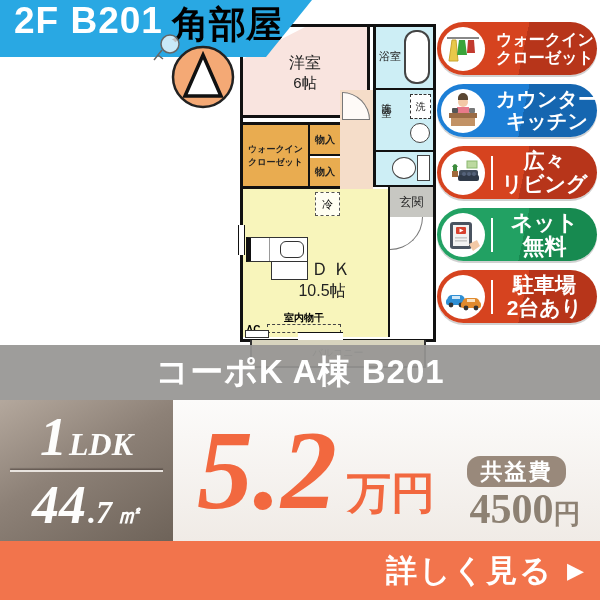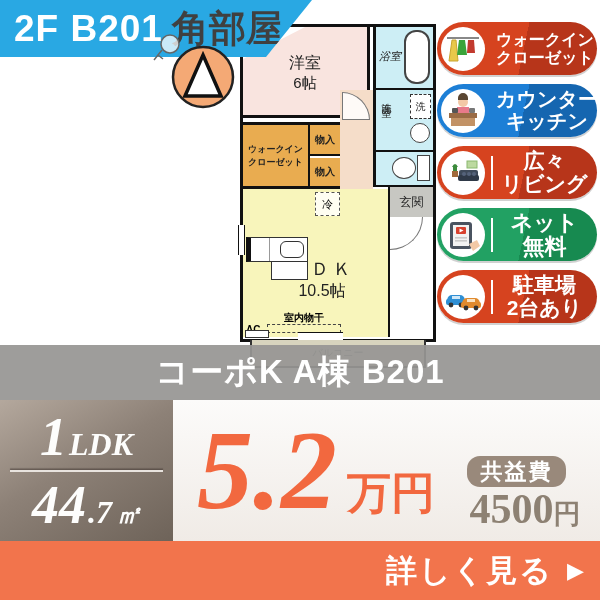--- a/index.html
+++ b/index.html
@@ -3,44 +3,44 @@
 <meta charset="utf-8">
 <style>
   * { margin:0; padding:0; box-sizing:border-box; }
   html,body { width:600px; height:600px; }
   body { font-family:"Liberation Sans","DejaVu Sans",sans-serif; background:#fff; }
   #stage { position:relative; width:600px; height:600px; background:#fff; overflow:hidden; }
 
   
   .header-band { position:absolute; left:0; top:0; width:322px; height:57px; background:#29a8e3;
     clip-path:polygon(0 0, 312px 0, 266px 57px, 0 57px); z-index:5;
-    display:flex; align-items:center; padding-left:14px; gap:9px; }
+    display:flex; padding-left:14px; gap:9px; }
   .header-band .fu { color:#fff; font-size:37px; font-weight:bold; letter-spacing:1px; }
-  .header-band .corner { color:#404040; font-size:37px; font-weight:bold; }
+  .header-band .corner { color:#000000; font-size:37px; font-weight:bold; }
 
   
   .compass { position:absolute; left:170px; top:44px; z-index:6; }
   .ornament { position:absolute; left:148px; top:30px; z-index:6; }
 
   
   .plan { position:absolute; left:240px; top:24px; width:196px; height:318px; background:#fff;
     border:3px solid #111; z-index:1; }
   .plan > div { position:absolute; }
   .rm { color:#222; }
   .western { left:0; top:0; width:127px; height:91px; background:#f9e4df;
     border-right:3px solid #111; border-bottom:3px solid #111;
     clip-path:polygon(62px 0, 100% 0, 100% 100%, 0 100%, 0 32px);
     display:flex; flex-direction:column; align-items:center; justify-content:center; padding-top:3px; }
   .western .l1 { font-size:16px; } .western .l2 { font-size:15px; }
   .corridor { left:97px; top:63px; width:33px; height:127px; background:#f5ddc9; }
   .door { position:absolute; border:1px solid #777; background:rgba(255,255,255,.85); }
   .door-west { left:2px; top:2px; width:28px; height:28px; border-radius:0 100% 0 0; }
   .bath { left:130px; top:0; width:60px; height:63px; background:#cdeef5;
     border-left:3px solid #111; border-bottom:2px solid #111; }
-  .bath .lbl { position:absolute; left:3px; top:22px; font-size:11px;font-style:italic; }
+  .bath .lbl { position:absolute; left:3px; top:22px; font-size:11px; }
   .tub { position:absolute; right:3px; top:3px; width:26px; height:54px; background:#fff;
     border:2px solid #444; border-radius:12px; }
   .washroom { left:130px; top:63px; width:60px; height:62px; background:#cdeef5;
     border-left:3px solid #111; border-bottom:2px solid #111; }
   .washroom .lbl { position:absolute; left:3px; top:5px; font-size:10px; writing-mode:vertical-rl; letter-spacing:2px; }
   .washer { position:absolute; right:2px; top:4px; width:21px; height:25px; background:#fff;
     border:1.5px dashed #333; font-size:10px; display:flex; align-items:center; justify-content:center; }
   .sink { position:absolute; right:3px; top:33px; width:20px; height:20px; background:#fff;
     border:1.5px solid #444; border-radius:50%; }
   .toilet-room { left:130px; top:125px; width:60px; height:35px; background:#cdeef5;

